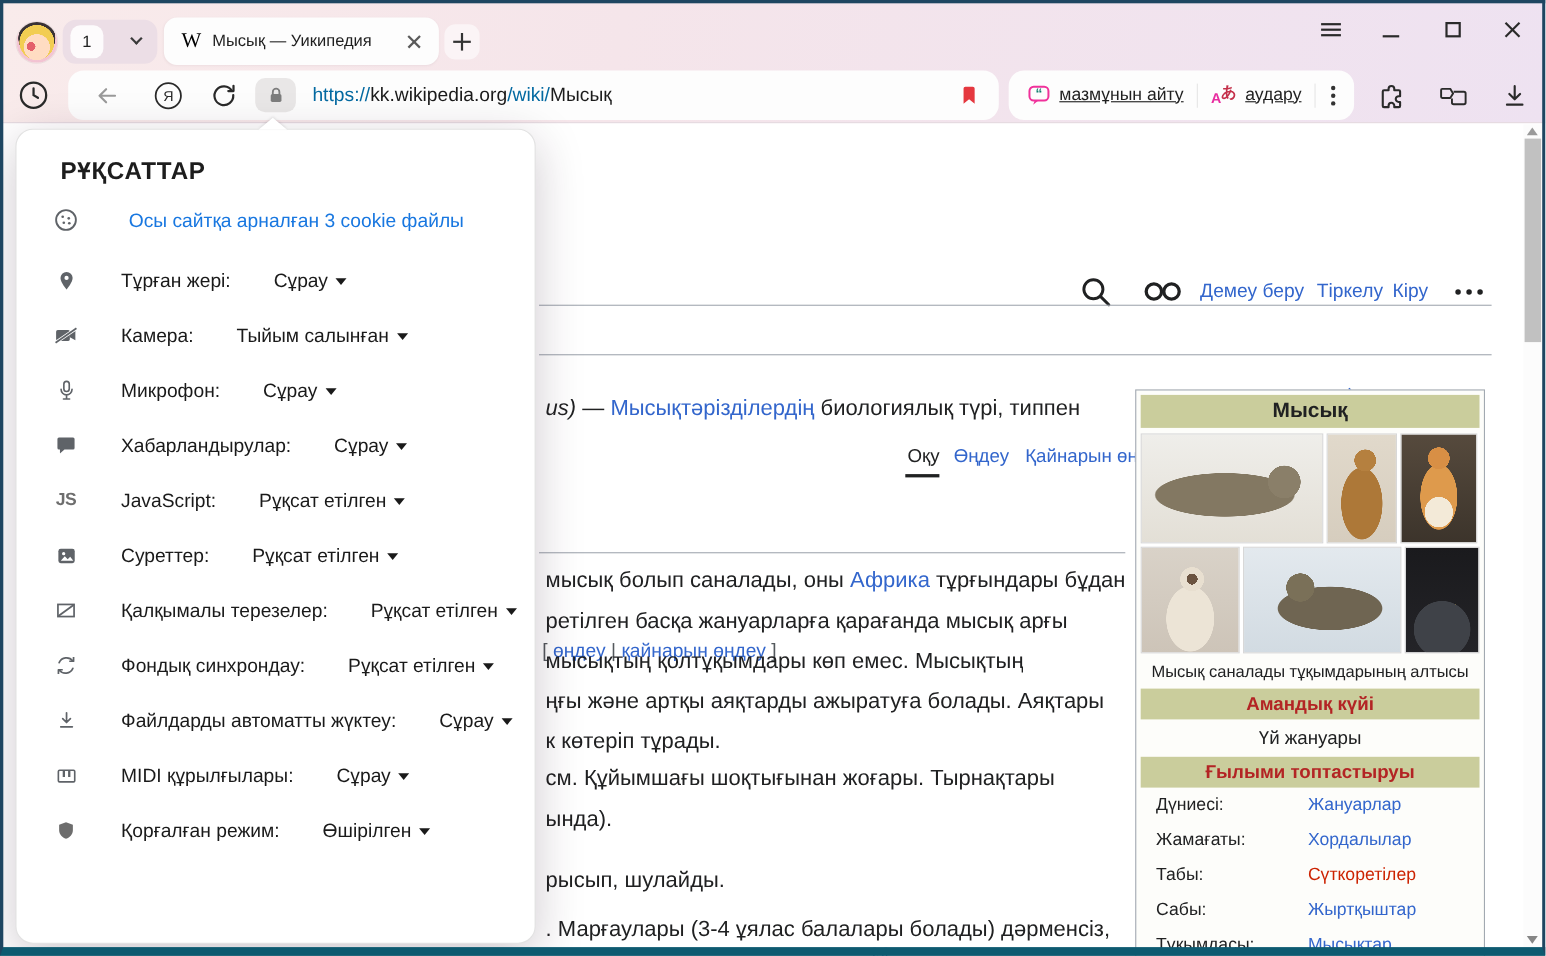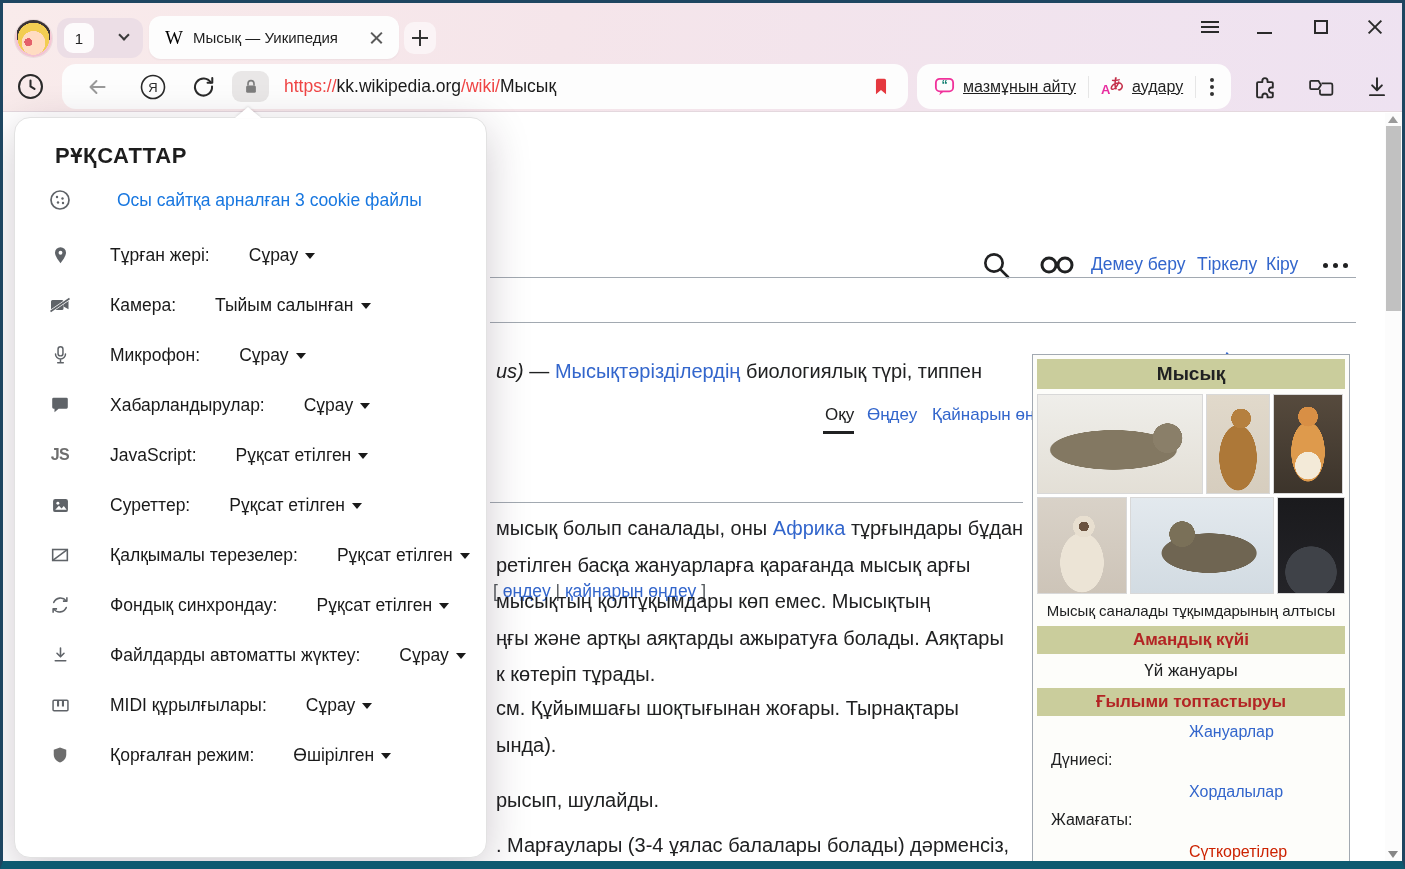--- a/index.html
+++ b/index.html
@@ -50,21 +50,21 @@
   .close-x:before,.close-x:after { content:""; position:absolute; left:-1px; top:7px; width:18px; height:2px; background:#2a2a2a; }
   .close-x:before { transform:rotate(45deg); } .close-x:after { transform:rotate(-45deg); }
 
   
   .tool-btn { position:absolute; display:flex; align-items:center; justify-content:center; }
   .addressbar { position:absolute; left:62px; top:64px; width:846px; height:45px; background:#fdfdfd; border-radius:14px; }
   .ab-item { position:absolute; top:0; height:45px; display:flex; align-items:center; }
   .lock-pill { position:absolute; left:170px; top:7px; width:37px; height:31px; background:#e9e7e7; border-radius:9px;
     display:flex; align-items:center; justify-content:center; }
   .url { position:absolute; left:222px; top:0; height:45px; display:flex; align-items:center; font-size:17.5px; white-space:nowrap; }
-  .url .dim { color:#ef4444; } .url .strong { color:#1b1b1b; }
+  .url .dim { color:#0369a1; } .url .strong { color:#1b1b1b; }
   .right-pill { position:absolute; left:917px; top:64px; width:314px; height:45px; background:#fdfdfd; border-radius:14px;
     display:flex; align-items:center; padding:0 12px 0 16px; }
   .pill-label { font-size:16px; color:#1f1f1f; margin-left:7px; white-space:nowrap;text-decoration:underline; }
   .pill-div { width:1px; height:22px; background:#e6e6e6; margin:0 12px; }
   .kebab { width:4px; height:18px; position:relative; margin-left:2px; }
   .kebab i, .kebab:before, .kebab:after { content:""; position:absolute; left:0; width:4px; height:4px; border-radius:50%; background:#333; }
   .kebab:before { top:0; } .kebab i { top:7px; } .kebab:after { top:14px; }
 
   
   .page { position:absolute; left:3px; top:113px; width:1383px; height:748px; background:#fff; z-index:5; }
@@ -91,21 +91,21 @@
   .infobox { position:absolute; left:1032px; top:354px; width:318px; height:530px; border:1px solid #a2a9b1; background:#fdfdfa; padding:4px; font-size:16px; }
   .ib-header { background:#cacd9c; text-align:center; padding:4px 0; }
   .ib-title { font-size:19px; font-weight:bold; color:#202122; }
   .ib-red { font-size:17px; font-weight:bold; color:#b32424; }
   .collage { margin-top:5px; background:#fff; }
   .collage .row { display:flex; gap:3px; margin-bottom:3px; }
   .ph { border:1px solid #d8d8d8; }
   .ib-caption { text-align:center; font-size:15px; color:#202122; padding:5px 0 7px; }
   .ib-center { text-align:center; font-size:17px; color:#202122; padding:7px 0; }
   .tax-row { display:flex; padding:7px 0 7px 14px; }
-  .tax-label { width:138px; color:#202122;margin-top:28px; }
+  .tax-label { width:138px; color:#202122; }
 
   
   .scrollbar { position:absolute; left:1385px; top:113px; width:17px; height:748px; background:#fcfcfc; z-index:6; }
   .sb-thumb { position:absolute; left:1px; top:13px; width:15px; height:185px; background:#c1c1c1; }
   .tri-up { width:0; height:0; border-left:5px solid transparent; border-right:5px solid transparent; border-bottom:7px solid #9a9a9a; position:absolute; left:3px; top:3px; }
   .tri-dn { width:0; height:0; border-left:5px solid transparent; border-right:5px solid transparent; border-top:7px solid #868686; position:absolute; left:3px; bottom:3px; }
 
   
   .panel { position:absolute; left:14px; top:117px; width:473px; height:741px; background:#fff; border-radius:16px;
     border:1px solid #e2e2e2; box-shadow:0 12px 44px rgba(40,20,40,.22); z-index:50; }
@@ -201,20 +201,24 @@
         </div>
       <div class="tax-row">
           <span class="tax-label">Жамағаты:</span>
           <a class="wlink">Хордалылар</a>
         </div>
       <div class="tax-row">
           <span class="tax-label">Табы:</span>
           <a class="wlink" style="color:#cc2200">Сүткоретілер</a>
         </div>
       <div class="tax-row">
+          <span class="tax-label">Сабы:</span>
+          <a class="wlink">Жыртқыштар</a>
+        </div>
+      <div class="tax-row">
           <span class="tax-label">Тұқымдасы:</span>
           <a class="wlink">Мысықтар</a>
         </div>
     </div>
   </div>
 
   <div class="scrollbar">
     <span class="tri-up"></span>
     <div class="sb-thumb"></div>
     <span class="tri-dn"></span>

